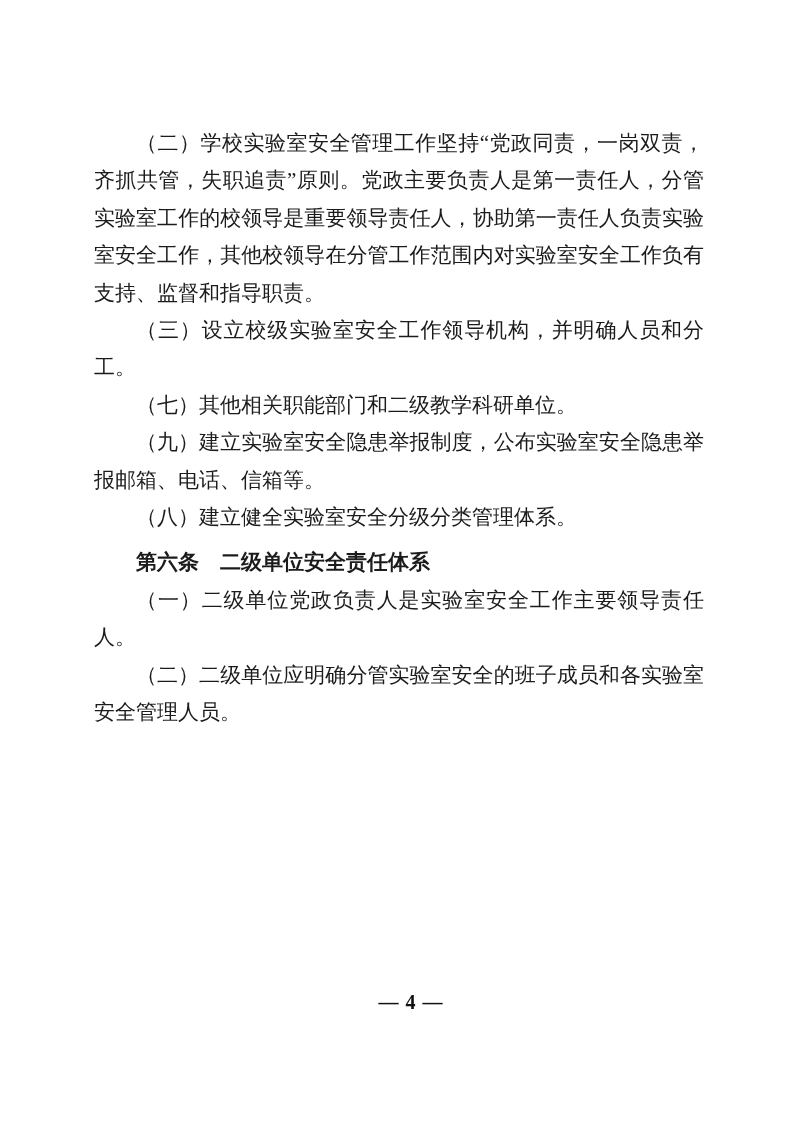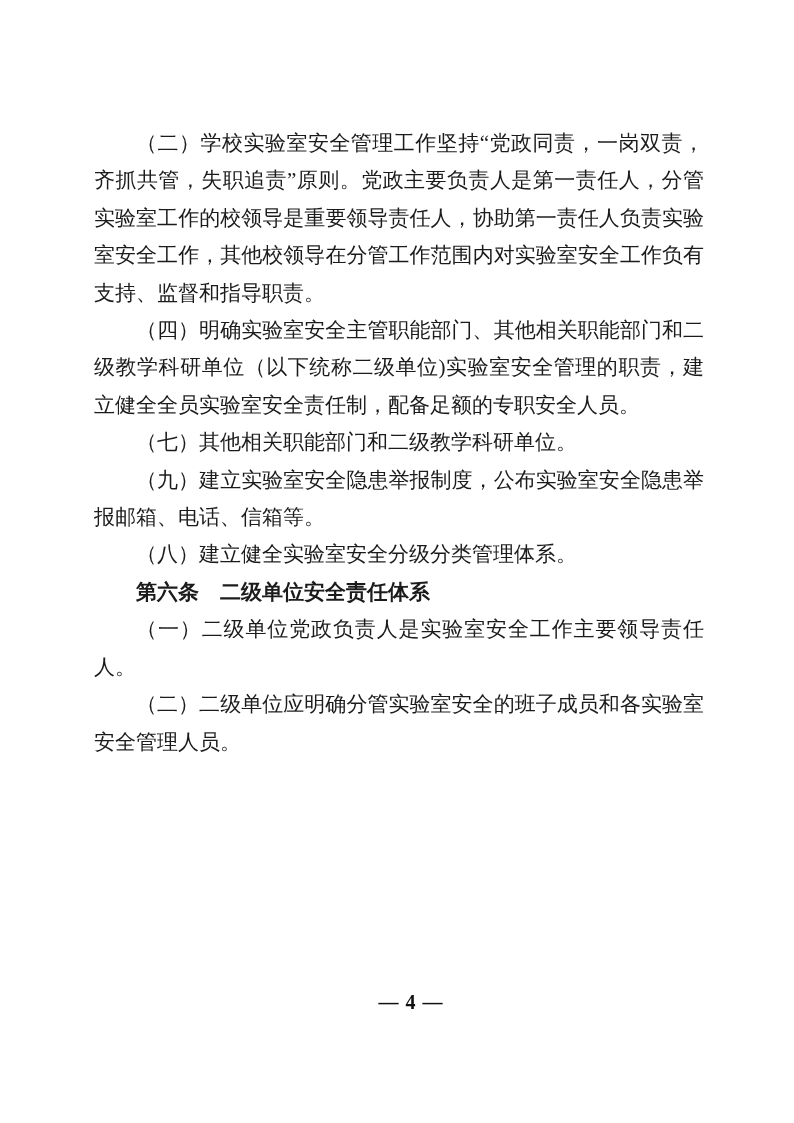--- a/index.html
+++ b/index.html
@@ -28,40 +28,41 @@
     padding: 0;
     font-size: 21px;
     line-height: 37.4px;
     text-indent: 2em;
     text-align: justify;
     text-justify: inter-ideograph;
     word-break: break-all;
   }
   .content p.heading {
     font-weight: bold;
+    margin-top: 8px;
   }
   .page-number {
     position: absolute;
     left: 0;
     right: 0;
     top: 991px;
     text-align: center;
     font-size: 20px;
     font-weight: bold;
     letter-spacing: 1px;
     color: #111111;
   }
 </style>
 </head>
 <body>
 
 <div class="page">
   <div class="content">
     <p>（二）学校实验室安全管理工作坚持“党政同责，一岗双责，齐抓共管，失职追责”原则。党政主要负责人是第一责任人，分管实验室工作的校领导是重要领导责任人，协助第一责任人负责实验室安全工作，其他校领导在分管工作范围内对实验室安全工作负有支持、监督和指导职责。</p>
-    <p>（四）明确实验室安全主管职能部门、其他相关职能部门和二级教学科研单位（以下统称二级单位)实验室安全管理的职责，建立健全全员实验室安全责任制，配备足额的专职安全人员。</p>
+    <p>（三）设立校级实验室安全工作领导机构，并明确人员和分工。</p>
     <p>（七）其他相关职能部门和二级教学科研单位。</p>
     <p>（九）建立实验室安全隐患举报制度，公布实验室安全隐患举报邮箱、电话、信箱等。</p>
     <p>（八）建立健全实验室安全分级分类管理体系。</p>
     <p class="heading">第六条　二级单位安全责任体系</p>
     <p>（一）二级单位党政负责人是实验室安全工作主要领导责任人。</p>
     <p>（二）二级单位应明确分管实验室安全的班子成员和各实验室安全管理人员。</p>
   </div>
   <div class="page-number">— 4 —</div>
 </div>
 

